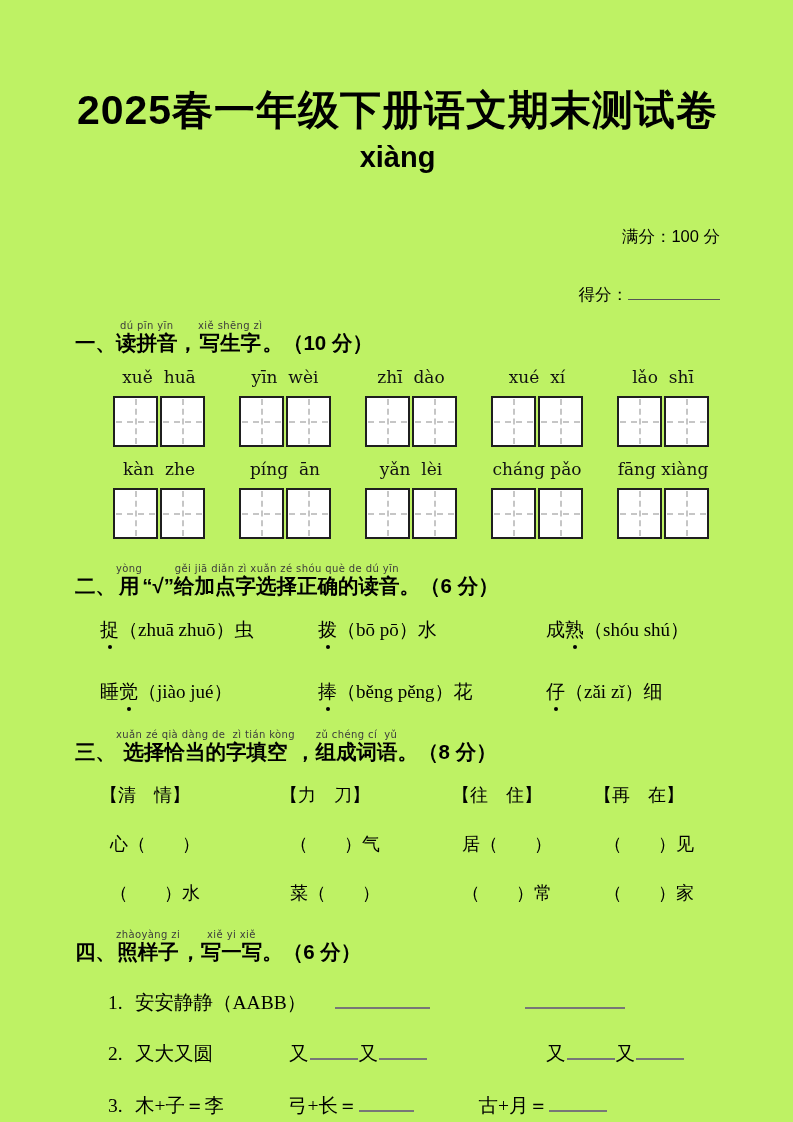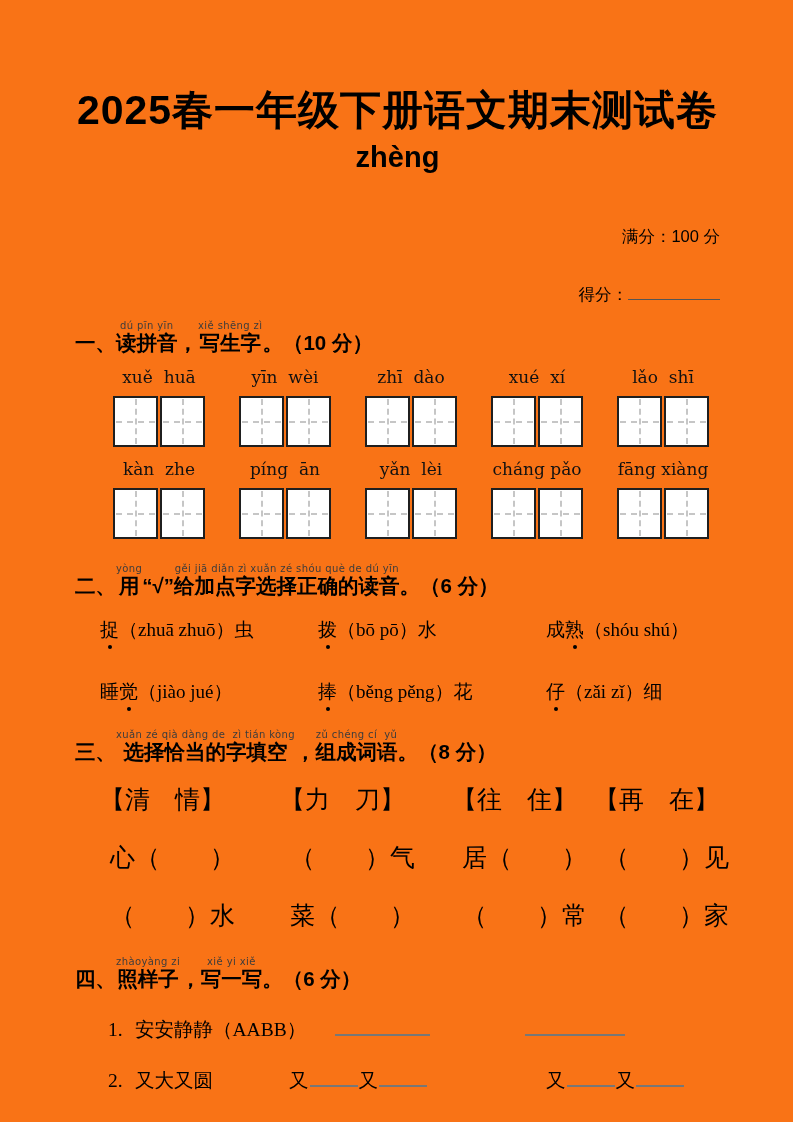--- a/index.html
+++ b/index.html
@@ -1,17 +1,17 @@
 <!DOCTYPE html>
 <html><head>
 <meta charset="utf-8">
 <style>
   html,body{margin:0;padding:0;background:#ffffff;}
   body{width:793px;height:1122px;font-family:"Liberation Serif","DejaVu Serif",serif;color:#000;}
-  .page{position:relative;width:793px;height:1122px;box-sizing:border-box;padding:88px 73px 0 75px;overflow:hidden;background:#f97316;}
+  .page{position:relative;width:793px;height:1122px;box-sizing:border-box;padding:88px 73px 0 75px;overflow:hidden;background:#bef264;}
 
   .title{margin:0;font-family:"Liberation Sans","DejaVu Sans",sans-serif;font-weight:700;font-size:41px;line-height:1.12;text-align:center;letter-spacing:1px;}
   .subtitle{margin:7px 0 0;font-family:"Liberation Sans","DejaVu Sans",sans-serif;font-weight:700;font-size:29px;line-height:1.15;text-align:center;}
 
   .score-row{margin:52px 0 0 352px;font-size:16.5px;font-family:"Liberation Sans","DejaVu Sans",sans-serif;display:flex;gap:34px;align-items:flex-end;flex-direction:column;}
   .blank-line{display:inline-block;width:92px;height:1em;border-bottom:1.5px solid #555;}
 
   .sec{margin-top:24px;}
   .sec-s1{margin-top:14px;}
   .sec-heading{display:flex;align-items:flex-end;font-family:"Liberation Sans","DejaVu Sans",sans-serif;font-weight:700;font-size:20.5px;}
@@ -26,37 +26,37 @@
   .box-pair{display:flex;gap:2px;margin-top:5px;}
   .tzg{width:45px;height:51px;border:2px solid #1f1f1f;box-sizing:border-box;position:relative;background:#fff;}
   .tzg::before{content:"";position:absolute;left:1px;right:1px;top:50%;margin-top:-1px;border-top:2px dashed #c6c6c6;}
   .tzg::after{content:"";position:absolute;top:1px;bottom:1px;left:50%;margin-left:-1px;border-left:2px dashed #c6c6c6;}
 
   .s2row{display:grid;grid-template-columns:218px 228px auto;margin:18px 0 0 25px;font-size:19px;white-space:pre;}
   .s2row + .s2row{margin-top:36px;}
   .dotc{position:relative;display:inline-block;}
   .dotc::after{content:"";position:absolute;left:50%;bottom:-6px;width:4px;height:4px;margin-left:-2px;border-radius:50%;background:#000;}
 
-  .s3row{display:grid;grid-template-columns:180px 172px 142px auto;margin:18px 0 0 25px;font-size:25px;white-space:pre;}
+  .s3row{display:grid;grid-template-columns:180px 172px 142px auto;margin:18px 0 0 25px;font-size:18px;white-space:pre;}
   .fillrow{padding-left:10px;margin-top:25px;}
 
   .s4row{display:flex;align-items:baseline;margin:23px 0 0 33px;font-size:19.5px;}
   .s4num{display:inline-block;width:27px;flex:none;}
   .s4t{white-space:pre;}
   .blank{display:inline-block;height:1em;border-bottom:2px solid #777;margin:0 1px;flex:none;}
   .gap{display:inline-block;height:1px;flex:none;}
 
   .footer{position:absolute;left:0;right:0;bottom:40px;text-align:center;font-size:15px;font-family:"Liberation Sans","DejaVu Sans",sans-serif;color:#111;}
 </style>
 </head>
 <body>
 
 <div class="page">
   <h1 class="title">2025春一年级下册语文期末测试卷</h1>
-  <h2 class="subtitle">zhèng</h2>
+  <h2 class="subtitle">xiàng</h2>
 
   <div class="score-row">
     <span>满分：100 分</span>
     <span><span>得分：</span><span class="blank-line"></span></span>
   </div>
 
   <div id="sections">
       <section class="sec sec-s1">
         <div class="sec-heading">
           <span class="hseg">

